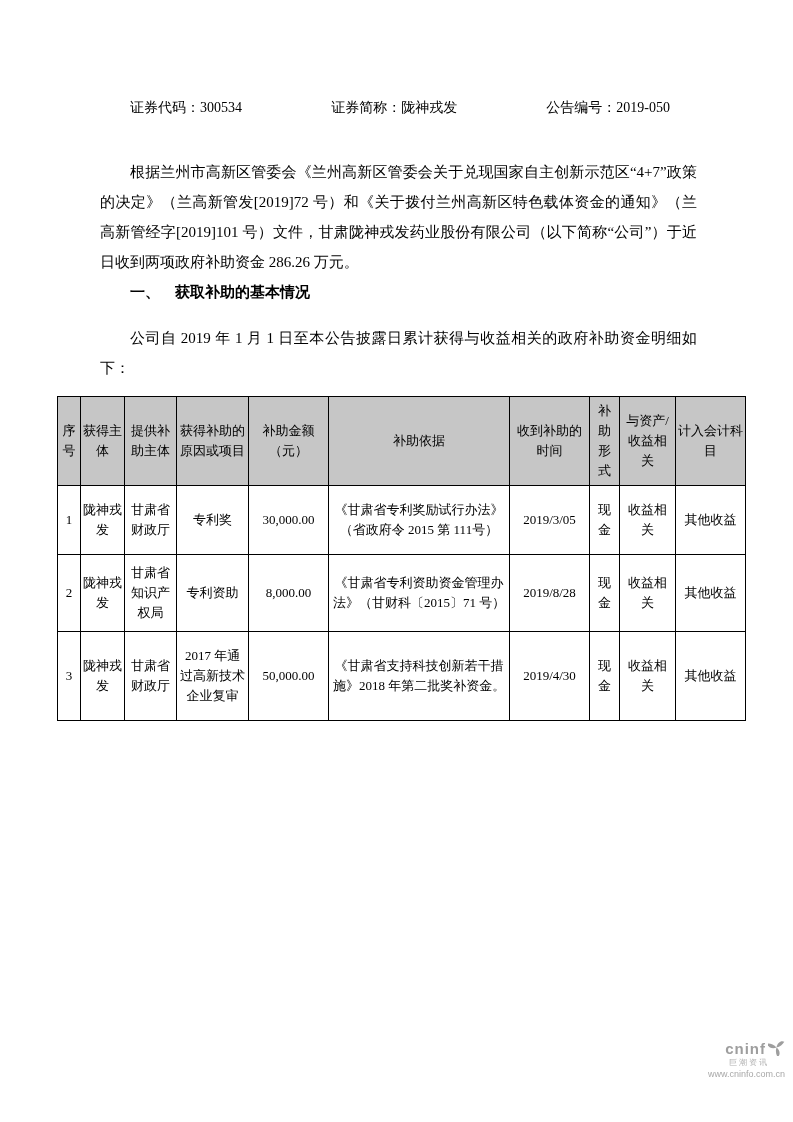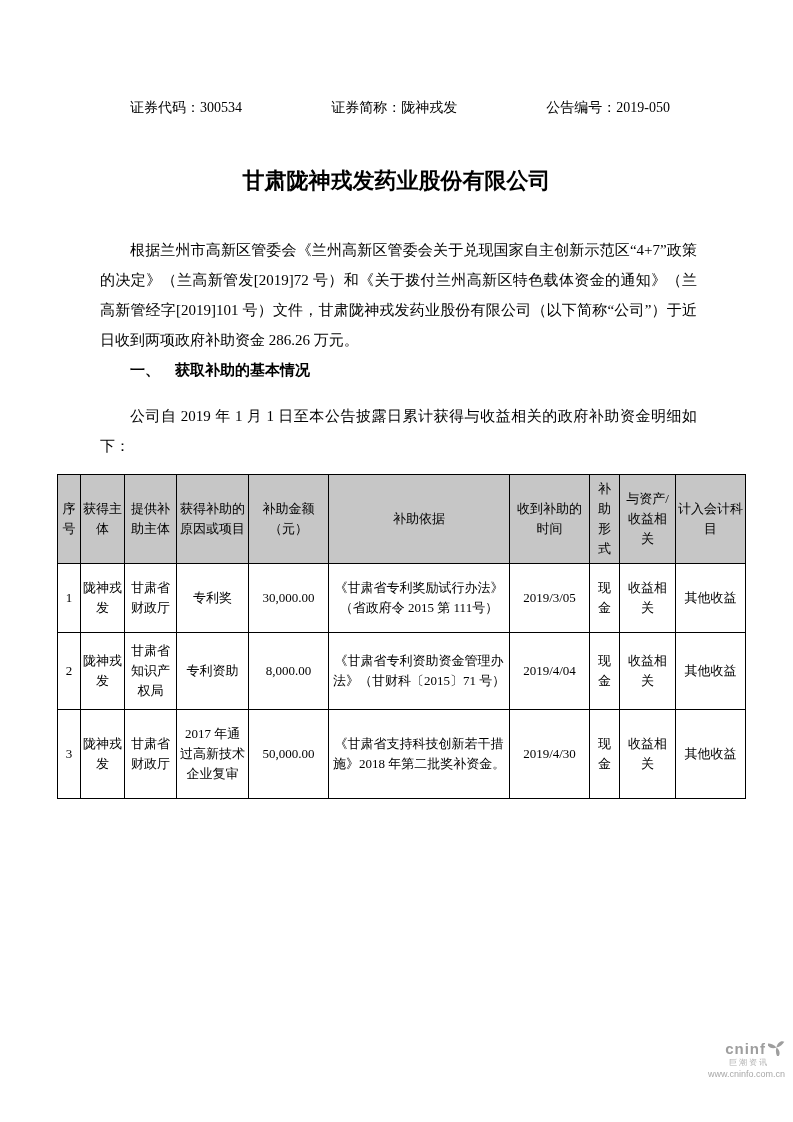--- a/index.html
+++ b/index.html
@@ -112,21 +112,20 @@
 <body>
 
 <div class="page">
 
   <div class="doc-header">
     <span>证券代码：300534</span>
     <span>证券简称：陇神戎发</span>
     <span>公告编号：2019-050</span>
   </div>
 
-  <div class="title first">甘肃陇神戎发药业股份有限公司</div>
 
 
   <p class="body-text para1">根据兰州市高新区管委会《兰州高新区管委会关于兑现国家自主创新示范区“4+7”政策的决定》（兰高新管发[2019]72 号）和《关于拨付兰州高新区特色载体资金的通知》（兰高新管经字[2019]101 号）文件，甘肃陇神戎发药业股份有限公司（以下简称“公司”）于近日收到两项政府补助资金 286.26 万元。</p>
 
   <div class="section-heading">一、　获取补助的基本情况</div>
   <p class="body-text">公司自 2019 年 1 月 1 日至本公告披露日累计获得与收益相关的政府补助资金明细如下：</p>
 
   <table class="subsidy-table">
     <colgroup>
       <col style="width:23px">
@@ -167,21 +166,21 @@
         <td>收益相关</td>
         <td>其他收益</td>
       </tr>
       <tr class="r2">
         <td>2</td>
         <td>陇神戎发</td>
         <td>甘肃省知识产权局</td>
         <td>专利资助</td>
         <td>8,000.00</td>
         <td>《甘肃省专利资助资金管理办法》（甘财科〔2015〕71 号）</td>
-        <td>2019/4/04</td>
+        <td>2019/8/28</td>
         <td>现金</td>
         <td>收益相关</td>
         <td>其他收益</td>
       </tr>
       <tr class="r3">
         <td>3</td>
         <td>陇神戎发</td>
         <td>甘肃省财政厅</td>
         <td>2017 年通过高新技术企业复审</td>
         <td>50,000.00</td>

